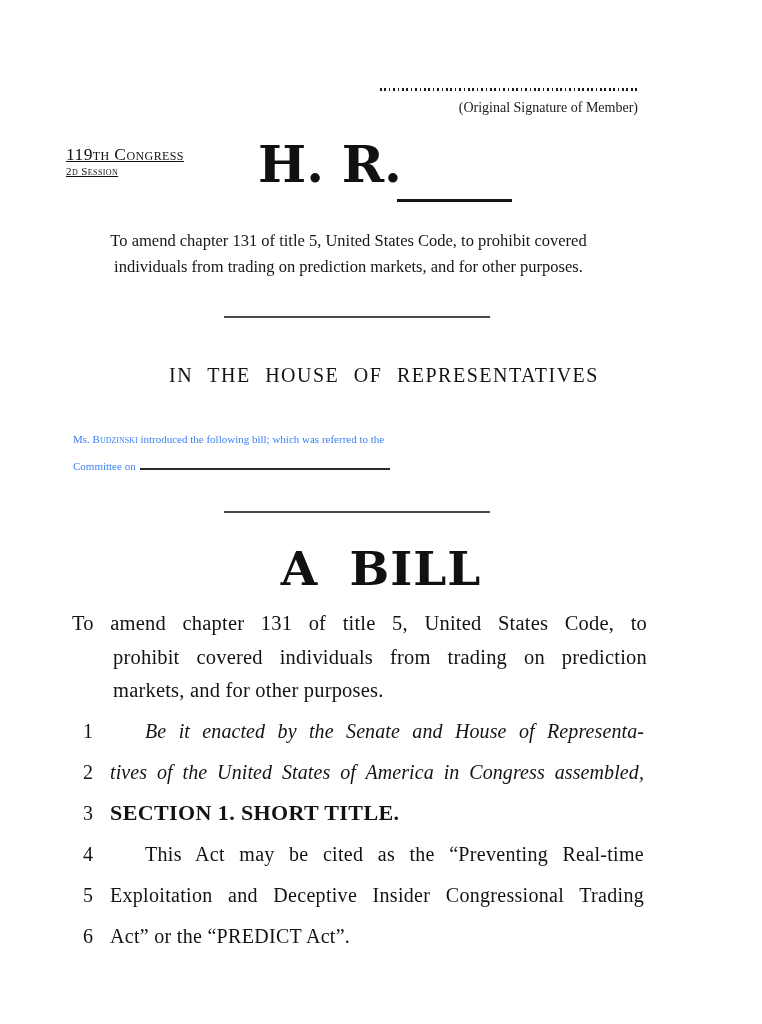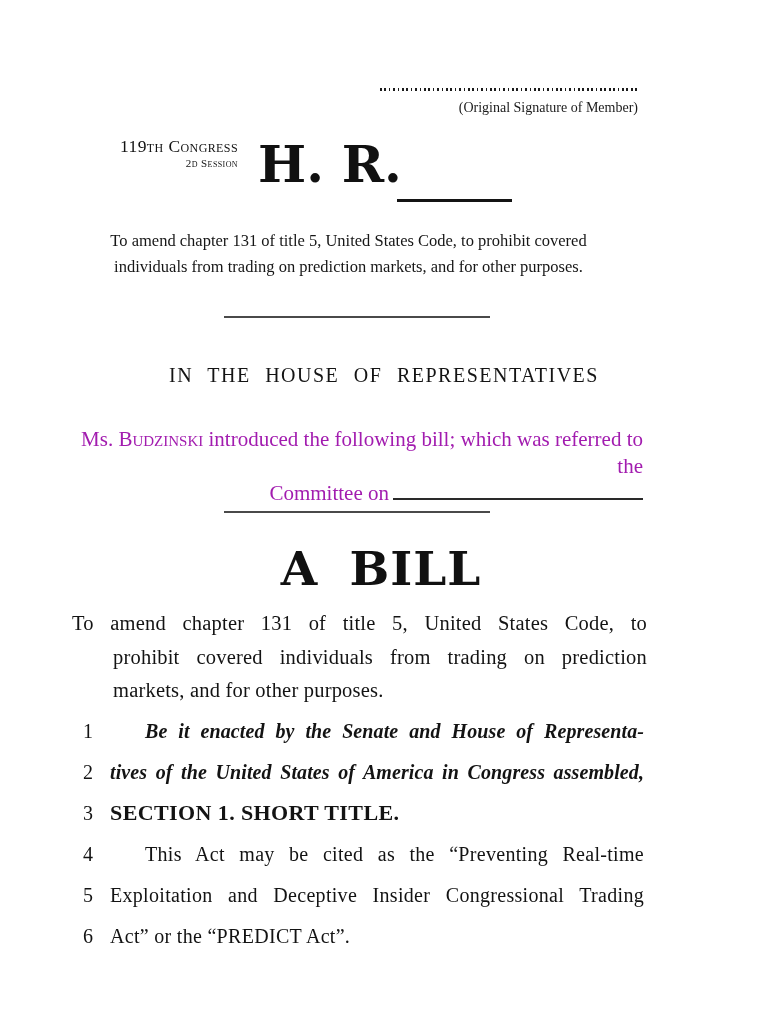--- a/index.html
+++ b/index.html
@@ -21,21 +21,21 @@
   .sig-rule {
     height: 2.5px; width: 100%;
     background-image: repeating-linear-gradient(to right, #1c1c1c 0 1.7px, transparent 1.7px 4.4px);
   }
   .sig-caption {
     margin-top: 9px; text-align: right;
     font-size: 14px; color: #1a1a1a; white-space: nowrap;
   }
 
   
-  .congress-block { position: absolute; left: 66px; top: 136px; width: 172px; text-align: right; line-height: 1.18; }
+  .congress-block { position: absolute; left: 66px; top: 144px; width: 172px; text-align: left; line-height: 1.18; text-decoration: underline; }
   .congress-line { font-size: 17.5px; font-variant: small-caps; letter-spacing: 0.4px; }
   .session-line  { font-size: 11px; font-variant: small-caps; letter-spacing: 0.4px; }
 
   
   .bill-number {
     position: absolute; left: 258px; top: 139px;
     font-family: "DejaVu Serif", serif; font-weight: bold;
     font-size: 51px; line-height: 1; letter-spacing: 0px; white-space: nowrap;
   }
   .bill-number-blank {
@@ -57,21 +57,21 @@
   
   .chamber-heading {
     position: absolute; left: 3px; top: 364px; width: 762px;
     text-align: center; font-size: 20px; letter-spacing: 1.5px; word-spacing: 8px;
     color: #141414; white-space: nowrap;
   }
 
   
   .referral {
     position: absolute; left: 73px; top: 426px; width: 570px;
-    font-size: 21px; line-height: 27px; text-align: right; color: #a21caf;
+    font-size: 11px; line-height: 27px; text-align: left; color: #3b82f6;
   }
   .sc { font-variant: small-caps; }
   .committee-blank {
     display: inline-block; width: 250px; height: 0.85em;
     border-bottom: 2px solid #2a2a2a; margin-left: 4px;
   }
 
   
   .bill-heading {
     position: absolute; left: 0; top: 545px; width: 762px; text-align: center;
@@ -86,21 +86,21 @@
   }
   .lt-line { display: block; }
   .lt-cont { padding-left: 41px; }
   .jl { text-align: justify; text-align-last: justify; }
 
   
   .body-lines { position: absolute; left: 70px; top: 716px; width: 574px; }
   .bill-line { display: flex; align-items: flex-start; line-height: 30px; margin-bottom: 11px; }
   .line-no { flex: 0 0 40px; padding-left: 13px; font-size: 20px; color: #131313; }
   .line-text { flex: 1 1 auto; font-size: 20px; letter-spacing: 0.3px; color: #131313; }
-  .line-text.ital { font-style: italic; letter-spacing: 0.1px; font-weight: bold; }
+  .line-text.ital { font-style: italic; letter-spacing: 0.1px; }
   .line-text.boldsec { font-weight: bold; font-size: 22px; letter-spacing: 0.4px; line-height: 30px; }
   .line-text.ind { text-indent: 35px; }
   .line-text.j { text-align: justify; text-align-last: justify; }
 </style>
 </head>
 <body>
 
 <div class="page">
 
   <div class="sig-block">

